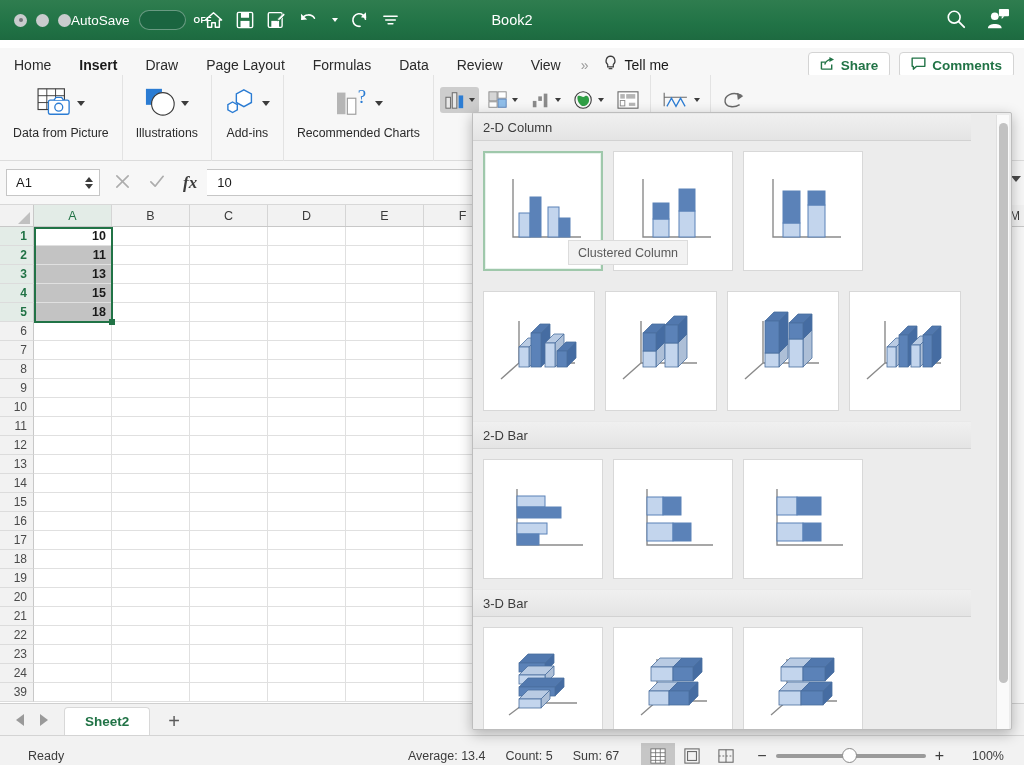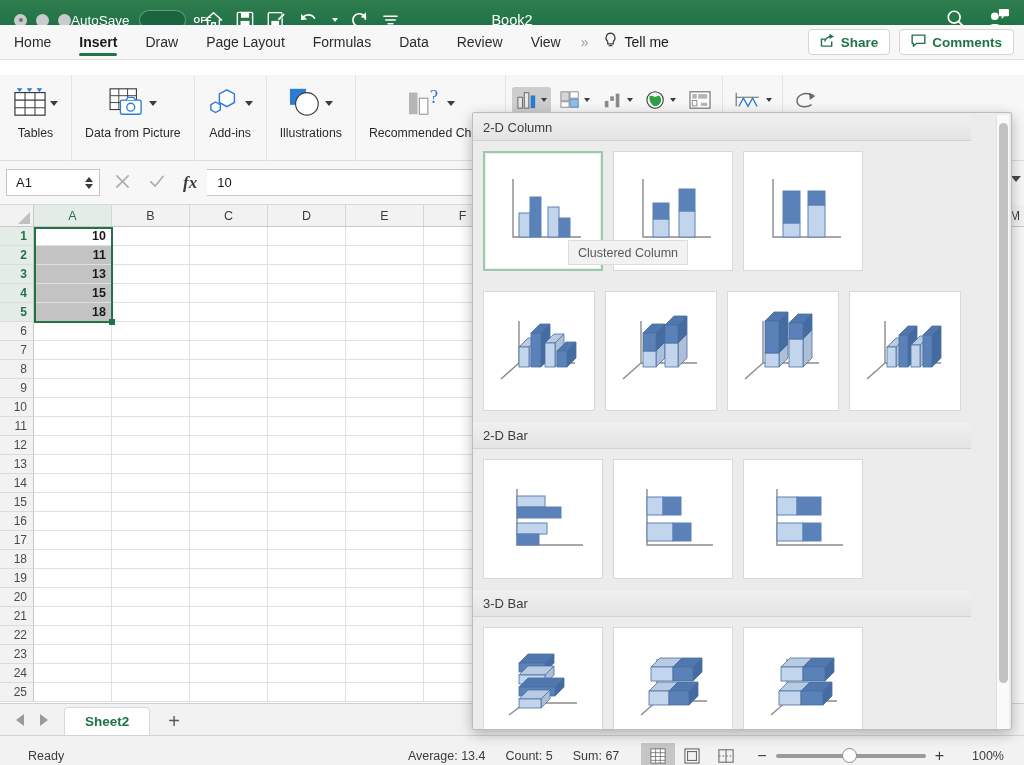--- a/index.html
+++ b/index.html
@@ -35,21 +35,21 @@
   .qat { display:flex; align-items:center; gap:13px; margin-left:18px; }
   .qat svg { display:block; }
   .wintitle {
     position:absolute; left:0; right:0; text-align:center;
     color:#fff; font-size:14.5px; pointer-events:none;
   }
   .tb-right { position:absolute; right:14px; top:0; height:40px; display:flex; align-items:center; gap:20px; }
 
   
   .tabbar {
-    position:absolute; top:25px; left:0; width:1024px; height:35px;
+    position:absolute; top:48px; left:0; width:1024px; height:35px;
     background:#f7f7f7; border-bottom:1px solid #e2e2e2;
     display:flex; align-items:center;
   }
   .tab {
     font-size:14px; color:#2b2b2b; padding:0 14px; height:35px;
     display:flex; align-items:center; position:relative; cursor:default;
   }
   .tab.active { font-weight:bold; color:#1a1a1a; }
   .tab.active::after{
     content:""; position:absolute; left:14px; right:14px; bottom:4px;
@@ -319,33 +319,20 @@
               <path d="M1.2 1.2 H14.8 V10 H6 L2.5 13 V10 H1.2 Z" fill="none" stroke="#217346" stroke-width="1.5" stroke-linejoin="round"></path>
             </svg>
         </span>
         <span>Comments</span>
       </div>
     </div>
   </div>
 
   <div class="ribbon">
 
-    <div class="rgroup">
-      <div class="iconrow">
-        <span>
-          <svg width="34" height="32" viewBox="0 0 36 34">
-            <rect x="2" y="7" width="32" height="24" fill="#fff" stroke="#3c3c3c" stroke-width="1.3"></rect>
-            <path d="M2 15 H34 M2 23 H34 M12.7 7 V31 M23.3 7 V31" stroke="#3c3c3c" stroke-width="1.1"></path>
-            <path d="M4 2.5 L10 2.5 L7 6.5 Z M14.5 2.5 L20.5 2.5 L17.5 6.5 Z M25 2.5 L31 2.5 L28 6.5 Z" fill="#2b7cd3"></path>
-          </svg>
-        </span>
-        <span class="caret"></span>
-      </div>
-      <div class="lbl">Tables</div>
-    </div>
 
     <div class="rgroup">
       <div class="iconrow">
         <span>
           <svg width="38" height="32" viewBox="0 0 40 34">
             <rect x="2" y="3" width="28" height="22" fill="#fff" stroke="#3c3c3c" stroke-width="1.2"></rect>
             <path d="M2 10.3 H30 M2 17.6 H30 M11.3 3 V25 M20.6 3 V25" stroke="#3c3c3c" stroke-width="1"></path>
             <rect x="13" y="15" width="22" height="15" rx="2" fill="#fff" stroke="#2b7cd3" stroke-width="1.4"></rect>
             <path d="M19 15 L21 12 H27 L29 15" fill="#fff" stroke="#2b7cd3" stroke-width="1.4"></path>
             <circle cx="24" cy="22.5" r="4.2" fill="none" stroke="#2b7cd3" stroke-width="1.4"></circle>
@@ -353,40 +340,40 @@
         </span>
         <span class="caret"></span>
       </div>
       <div class="lbl">Data from Picture</div>
     </div>
 
     <div class="rgroup">
       <div class="iconrow">
         <span>
           <svg width="34" height="32" viewBox="0 0 36 34">
+            <rect x="2" y="3" width="17" height="17" fill="#2b7cd3"></rect>
+            <circle cx="20" cy="19" r="12" fill="#fff" stroke="#3c3c3c" stroke-width="1.2"></circle>
+          </svg>
+        </span>
+        <span class="caret"></span>
+      </div>
+      <div class="lbl">Illustrations</div>
+    </div>
+
+    <div class="rgroup">
+      <div class="iconrow">
+        <span>
+          <svg width="34" height="32" viewBox="0 0 36 34">
             <path d="M20 4 L28 8.5 V17.5 L20 22 L12 17.5 V8.5 Z" fill="#fff" stroke="#2b7cd3" stroke-width="1.5"></path>
             <path d="M8 17 L13 19.8 V25.4 L8 28.2 L3 25.4 V19.8 Z" fill="#fff" stroke="#2b7cd3" stroke-width="1.5"></path>
           </svg>
         </span>
         <span class="caret"></span>
       </div>
       <div class="lbl">Add-ins</div>
-    </div>
-
-    <div class="rgroup">
-      <div class="iconrow">
-        <span>
-          <svg width="34" height="32" viewBox="0 0 36 34">
-            <rect x="2" y="3" width="17" height="17" fill="#2b7cd3"></rect>
-            <circle cx="20" cy="19" r="12" fill="#fff" stroke="#3c3c3c" stroke-width="1.2"></circle>
-          </svg>
-        </span>
-        <span class="caret"></span>
-      </div>
-      <div class="lbl">Illustrations</div>
     </div>
 
     <div class="rgroup">
       <div class="iconrow">
         <span>
           <svg width="38" height="32" viewBox="0 0 40 34">
             <rect x="3" y="7" width="9" height="23" fill="#b5b5b5"></rect>
             <rect x="14" y="13" width="9" height="17" fill="#fff" stroke="#9a9a9a" stroke-width="1.2"></rect>
             <text x="25" y="18" font-family="Liberation Serif, serif" font-size="20" fill="#2b7cd3">?</text>
           </svg>
@@ -522,21 +509,21 @@
           <div class="rh">15</div>
           <div class="rh">16</div>
           <div class="rh">17</div>
           <div class="rh">18</div>
           <div class="rh">19</div>
           <div class="rh">20</div>
           <div class="rh">21</div>
           <div class="rh">22</div>
           <div class="rh">23</div>
           <div class="rh">24</div>
-          <div class="rh">25</div>
+          <div class="rh">39</div>
         </div>
       <div class="cells" id="cells">
           <div class="row">
             <div class="cell active">10</div>
             <div class="cell"></div>
             <div class="cell"></div>
             <div class="cell"></div>
             <div class="cell"></div>
             <div class="cell"></div>
             <div class="cell"></div>

